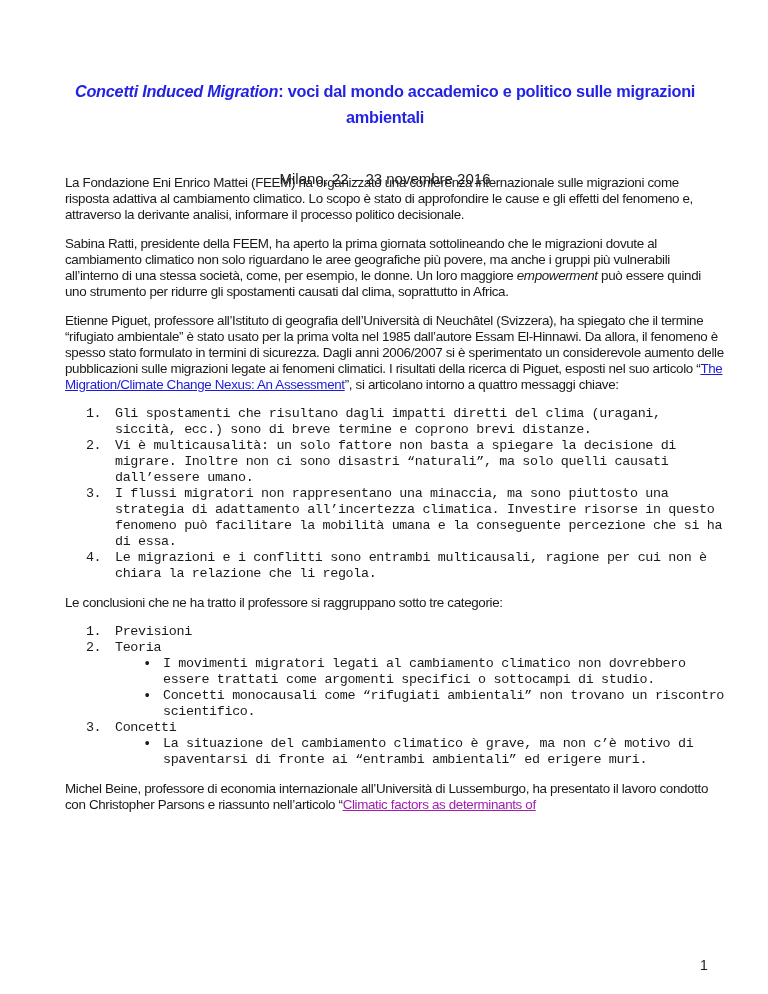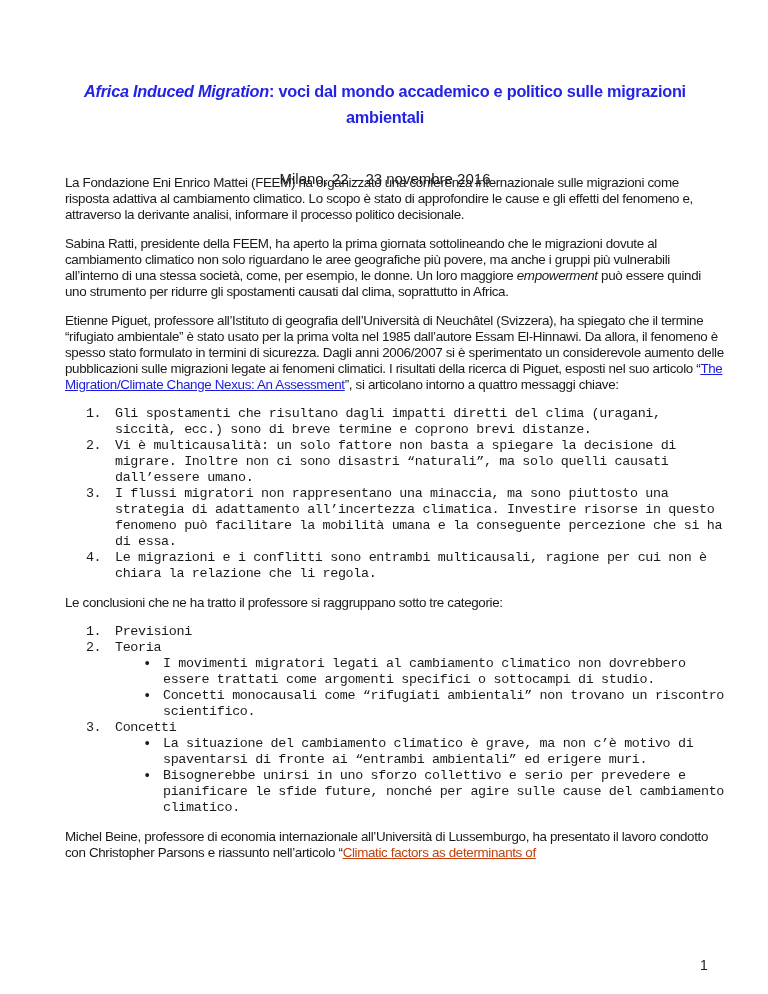--- a/index.html
+++ b/index.html
@@ -91,21 +91,21 @@
       top: 957px;
       font-size: 14px;
       color: #1a1a1a;
     }
   </style>
 </head>
 <body>
 
 <div class="page">
 
-  <div class="title" style="color: rgb(35, 35, 230);"><em>Africa Induced Migration</em><span>: voci dal mondo accademico e politico sulle migrazioni ambientali</span></div>
+  <div class="title" style="color: rgb(35, 35, 230);"><em>Concetti Induced Migration</em><span>: voci dal mondo accademico e politico sulle migrazioni ambientali</span></div>
 
   <div class="subtitle">Milano, 22 – 23 novembre 2016</div>
 
   <div class="body">
 
     <p>La Fondazione Eni Enrico Mattei (FEEM) ha organizzato una conferenza internazionale sulle migrazioni come risposta adattiva al cambiamento climatico. Lo scopo è stato di approfondire le cause e gli effetti del fenomeno e, attraverso la derivante analisi, informare il processo politico decisionale.</p>
 
     <p><b>Sabina Ratti</b><span>, presidente della FEEM, ha aperto la prima giornata sottolineando che le migrazioni dovute al cambiamento climatico non solo riguardano le aree geografiche più povere, ma anche i gruppi più vulnerabili all’interno di una stessa società, come, per esempio, le donne. Un loro maggiore </span><em>empowerment</em><span> può essere quindi uno strumento per ridurre gli spostamenti causati dal clima, soprattutto in Africa.</span></p>
 
     <p><b>Etienne Piguet</b><span>, professore all’Istituto di geografia dell’Università di Neuchâtel (Svizzera), ha spiegato che il termine “rifugiato ambientale” è stato usato per la prima volta nel 1985 dall’autore Essam El-Hinnawi. Da allora, il fenomeno è spesso stato formulato in termini di sicurezza. Dagli anni 2006/2007 si è sperimentato un considerevole aumento delle pubblicazioni sulle migrazioni legate ai fenomeni climatici. I risultati della ricerca di Piguet, esposti nel suo articolo “</span><a href="#" style="color: rgb(27, 27, 220);">The Migration/Climate Change Nexus: An Assessment</a><span>”, si articolano intorno a quattro messaggi chiave:</span></p>
@@ -127,24 +127,23 @@
         <span>Teoria</span>
         <ul class="bullets">
           <li>I movimenti migratori legati al cambiamento climatico non dovrebbero essere trattati come argomenti specifici o sottocampi di studio.</li>
           <li>Concetti monocausali come “rifugiati ambientali” non trovano un riscontro scientifico.</li>
         </ul>
       </li>
       <li>
         <span>Concetti</span>
         <ul class="bullets">
           <li>La situazione del cambiamento climatico è grave, ma non c’è motivo di spaventarsi di fronte ai “entrambi ambientali” ed erigere muri.</li>
-          <li>Bisognerebbe unirsi in uno sforzo collettivo e serio per prevedere e pianificare le sfide future, nonché per agire sulle cause del cambiamento climatico.</li>
         </ul>
       </li>
     </ol>
 
-    <p><b>Michel Beine</b><span>, professore di economia internazionale all’Università di Lussemburgo, ha presentato il lavoro condotto con Christopher Parsons e riassunto nell’articolo “</span><a href="#" style="color: #c2410c; text-align: right;">Climatic factors as determinants of</a></p>
+    <p><b>Michel Beine</b><span>, professore di economia internazionale all’Università di Lussemburgo, ha presentato il lavoro condotto con Christopher Parsons e riassunto nell’articolo “</span><a href="#" style="color: #a21caf; text-align: right;">Climatic factors as determinants of</a></p>
 
   </div>
 
   <div class="page-number">1</div>
 
 </div>
 
 </body></html>

